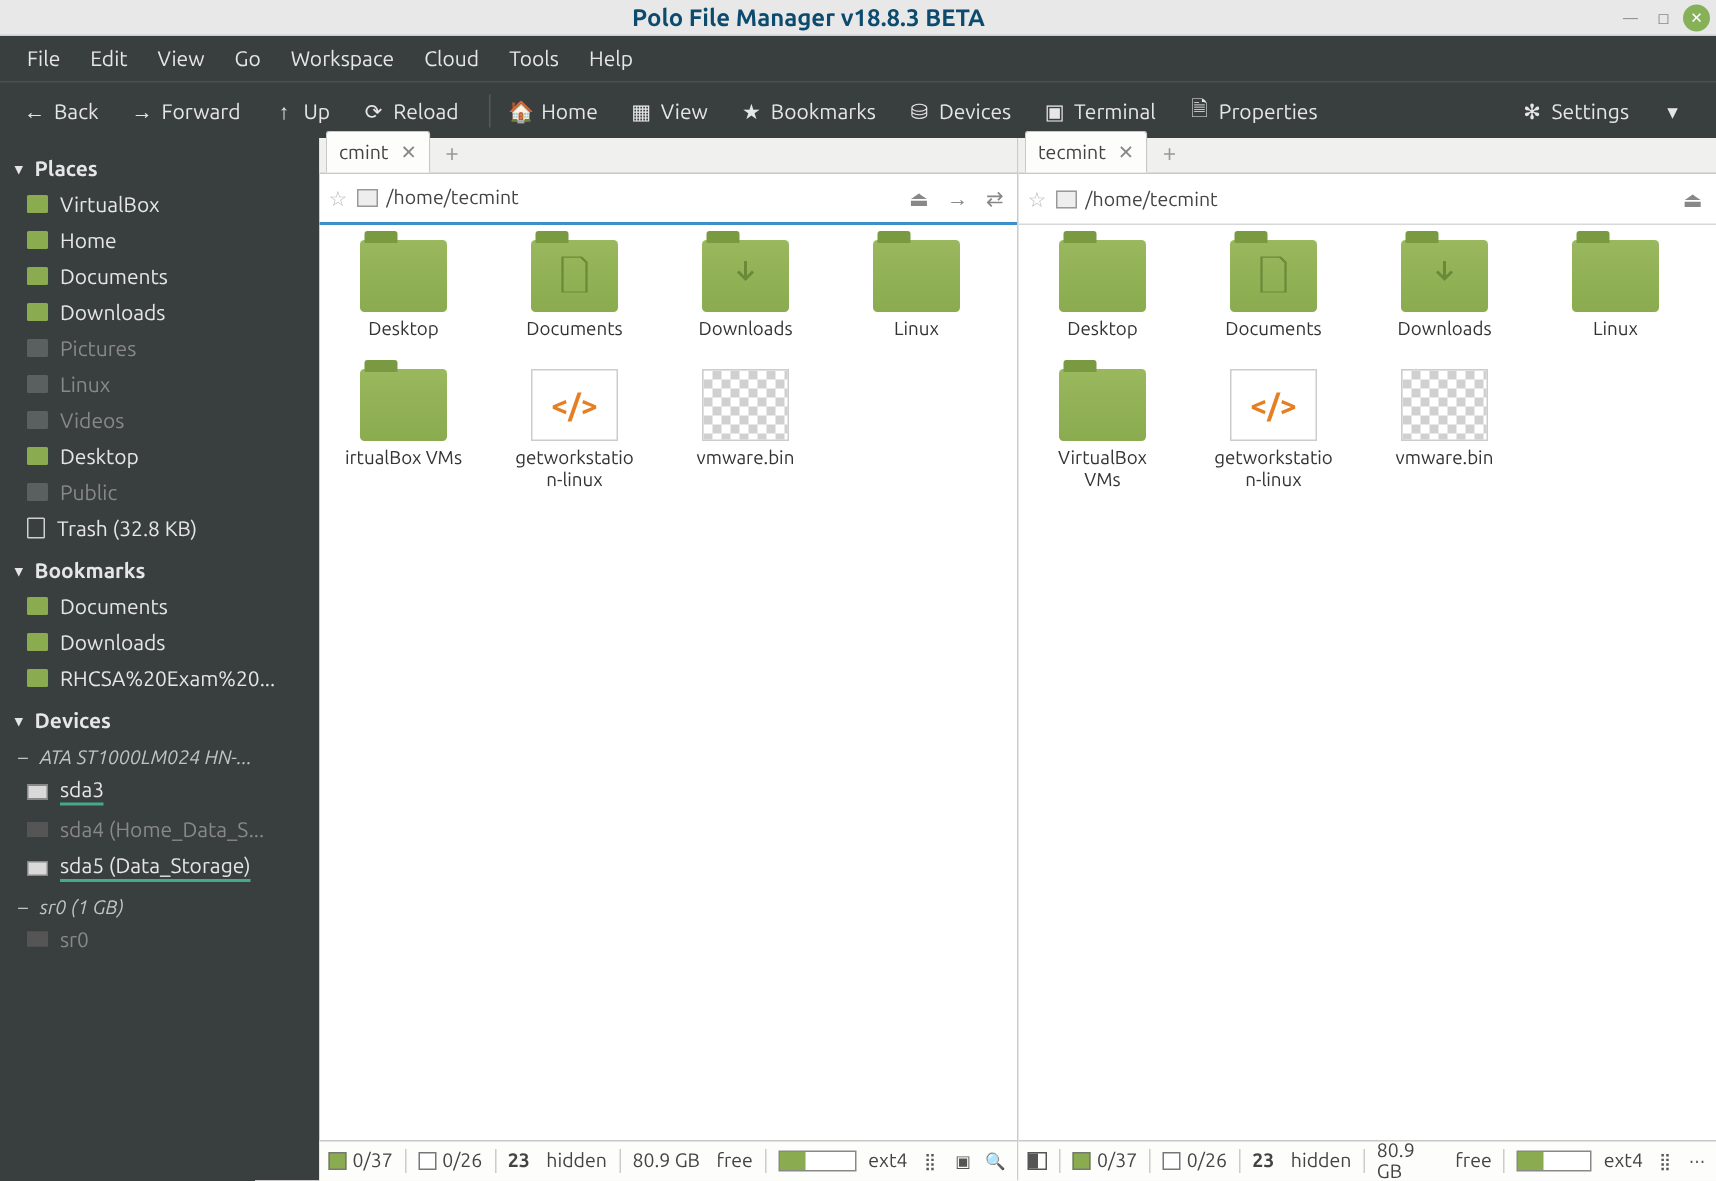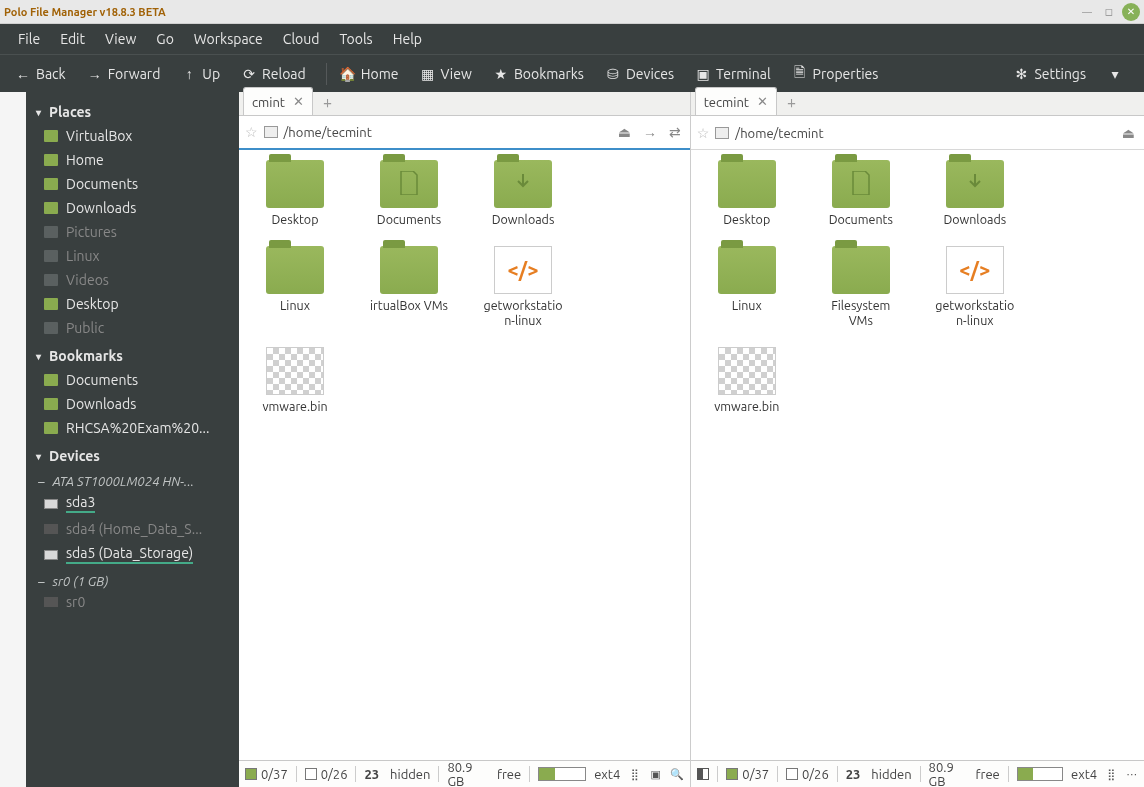--- a/index.html
+++ b/index.html
@@ -1,36 +1,36 @@
 <!DOCTYPE html>
 <html><head>
 <meta charset="utf-8">
 <style>
 * { box-sizing: border-box; margin: 0; padding: 0; font-family: "Ubuntu", "Segoe UI", sans-serif; }
 html, body { width: 1144px; height: 787px; overflow: hidden; background: #f5f5f5; }
 
 
 .titlebar { height: 24px; background: #e8e8e8; display: flex; align-items: center; padding: 0 4px; border-bottom: 1px solid #d0d0d0; }
-.titlebar .title { flex: 1; font-size: 11px; font-weight: bold; color: #a16207; }
+.titlebar .title { flex: 1; text-align: center; font-size: 16px; font-weight: bold; color: #0c4a6e; }
 .titlebar .winbtn { width: 18px; height: 18px; margin-left: 4px; border-radius: 50%; display: flex; align-items: center; justify-content: center; font-size: 10px; color: #888; }
 .titlebar .close { background: #87b158; color: #fff; }
 
 
 .menubar { height: 30px; background: #393f3f; display: flex; align-items: center; padding: 0 8px; color: #e6e6e6; font-size: 14px; }
 .menubar .mitem { padding: 4px 10px; cursor: pointer; }
 
 
 .toolbar { height: 38px; background: #393f3f; display: flex; align-items: center; padding: 0 8px; color: #e6e6e6; font-size: 14px; border-top: 1px solid #4a5050; }
 .toolbar .tbtn { display: flex; align-items: center; padding: 4px 8px; margin-right: 6px; cursor: pointer; gap: 6px; }
 .toolbar .sep { width: 1px; height: 22px; background: #55595a; margin: 0 6px; }
 .toolbar .icon { width: 14px; height: 14px; display: inline-flex; align-items: center; justify-content: center; }
 .toolbar .spacer { flex: 1; }
 
 
-.main { display: flex; height: calc(787px - 24px - 30px - 38px); padding-left: 26px; }
+.main { display: flex; height: calc(787px - 24px - 30px - 38px); }
 
 
 .sidebar { width: 213px; background: #393f3f; color: #e6e6e6; font-size: 14px; overflow-y: auto; padding-top: 4px; }
 .sidebar .section { padding: 8px 10px 4px; font-weight: bold; font-size: 14px; display:flex; align-items:center; gap:4px; color:#e6e6e6;}
 .sidebar .section::before { content:"▾"; font-size:10px; margin-right:4px; color:#e6e6e6;}
 .sidebar .subhead { padding: 6px 12px 2px; font-style: italic; color:#c0c4c4; font-size:13px; display:flex; align-items:center; gap:4px;}
 .sidebar .subhead::before { content:"–"; margin-right:4px; color:#c0c4c4;}
 .sidebar .row { display: flex; align-items: center; padding: 4px 12px 4px 18px; gap: 8px; cursor: pointer; white-space:nowrap; overflow:hidden; text-overflow:ellipsis;}
 .sidebar .row.dim { color: #888; }
 .sidebar .row .ficon { width: 14px; height: 12px; background: #8aab4f; border-radius: 1px; position:relative; flex-shrink:0;}
@@ -195,20 +195,24 @@
         </div>
         <div class="row">
           <span class="ficon"></span>
           <span class="label">Desktop</span>
         </div>
         <div class="row dim">
           <span class="ficon dim"></span>
           <span class="label">Public</span>
         </div>
       </div>
+    <div class="row">
+        <span class="trashicon"></span>
+        <span class="label">Trash (32.8 KB)</span>
+      </div>
 
     <div class="section">
         <span>Bookmarks</span>
       </div>
     <div id="bookmarks-list">
         <div class="row">
           <span class="ficon"></span>
           <span class="label">Documents</span>
         </div>
         <div class="row">
@@ -376,21 +380,21 @@
                 </div>
               </div>
               <div class="lbl">Downloads</div>
             </div>
             <div class="item">
               <div class="ic folder-ic"></div>
               <div class="lbl">Linux</div>
             </div>
             <div class="item">
               <div class="ic folder-ic"></div>
-              <div class="lbl">Filesystem VMs</div>
+              <div class="lbl">VirtualBox VMs</div>
             </div>
             <div class="item">
               <div class="ic file-ic">&lt;/&gt;</div>
               <div class="lbl">getworkstation-linux</div>
             </div>
             <div class="item">
               <div class="ic bin-ic"></div>
               <div class="lbl">vmware.bin</div>
             </div>
           </div>

